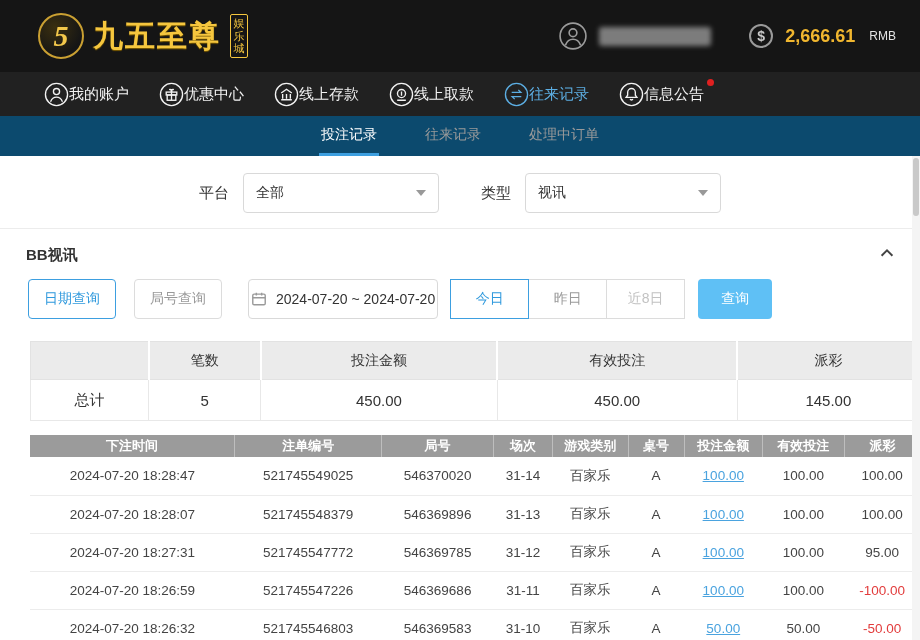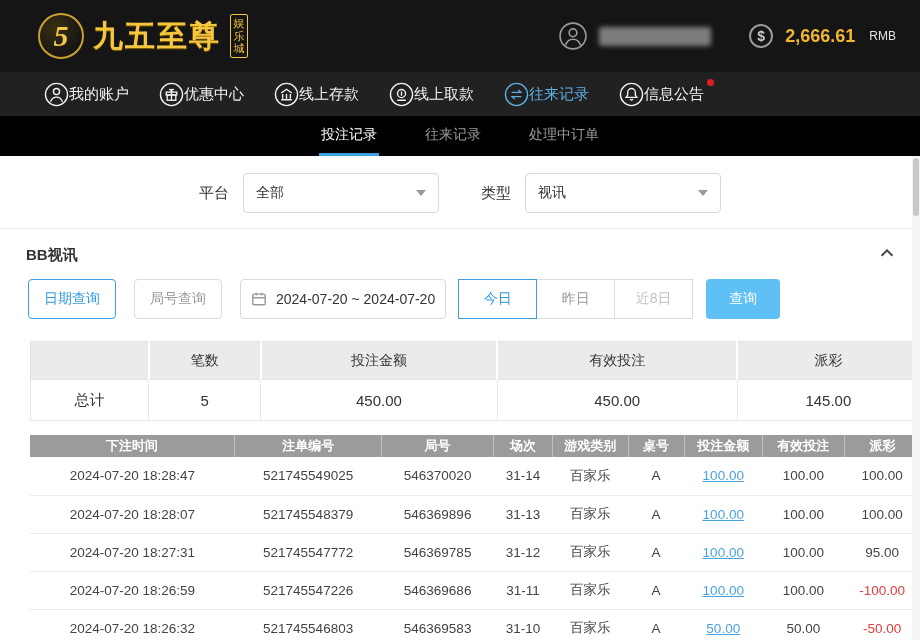--- a/index.html
+++ b/index.html
@@ -33,21 +33,21 @@
   .mainnav { height:44px; background:#212121; display:flex; align-items:center;
     padding-left:44px; gap:30px; }
   .nav-item { display:flex; align-items:center; gap:0; color:#f2f2f2; font-size:15px;
     cursor:pointer; position:relative; }
   .nav-item svg { width:25px; height:25px; stroke:currentColor; fill:none; stroke-width:1.4; }
   .nav-item.active { color:#5caee3; }
   .nav-badge { position:absolute; top:-3px; right:-10px; width:7px; height:7px;
     border-radius:50%; background:#e02020; }
 
   
-  .subnav { height:40px; background:#000000; display:flex; justify-content:center;
+  .subnav { height:40px; background:#0c4a6e; display:flex; justify-content:center;
     align-items:stretch; gap:44px; }
   .tab { color:#9a9a9a; font-size:14px; display:flex; align-items:center; cursor:pointer;
     border-bottom:3px solid transparent; padding:0 2px; }
   .tab.active { color:#ffffff; border-bottom-color:#3d9fe0; }
 
   
   .content { position:relative; height:484px; }
 
   .filter-row { display:flex; justify-content:center; align-items:center; gap:42px;
     padding:17px 0 15px; }
@@ -65,21 +65,21 @@
     padding:15px 24px 9px 26px; }
   .section-title { font-size:15px; font-weight:bold; color:#333; }
   .chevron-up svg { width:18px; height:18px; stroke:#444; fill:none; stroke-width:2.2; cursor:pointer; }
 
   .query-row { display:flex; align-items:center; padding:4px 28px 14px 28px; }
   .btn { height:40px; border-radius:4px; background:#fff; font-size:14px;
     display:flex; align-items:center; justify-content:center; cursor:pointer; }
   .btn-blue-outline { border:1px solid #3d9fe0; color:#2f99dd; padding:0 15px; }
   .btn-gray-outline { border:1px solid #dcdcdc; color:#999; padding:0 15px; margin-left:18px; }
   .date-box { height:40px; border:1px solid #d9d9d9; border-radius:4px; background:#fff;
-    display:flex; align-items:center; gap:9px; padding:0 10px; margin-left:18px;
+    display:flex; align-items:center; gap:9px; padding:0 2px; margin-left:26px;
     font-size:14px; color:#333; cursor:pointer; }
   .date-box svg { width:16px; height:16px; stroke:#9a9a9a; fill:none; stroke-width:1.6; }
   .seg-group { display:flex; margin-left:12px; }
   .seg { width:79px; height:40px; background:#fff; font-size:14px; display:flex;
     align-items:center; justify-content:center; cursor:pointer; }
   .seg-active { border:1px solid #3d9fe0; color:#2f99dd; z-index:2; }
   .seg-mid { border:1px solid #dcdcdc; color:#9a9a9a; margin-left:-1px; }
   .seg-last { border:1px solid #dcdcdc; color:#c2c2c2; margin-left:-1px; }
   .btn-search { width:74px; height:40px; background:#5fc0f5; color:#fff; border:none;
     border-radius:4px; font-size:14px; margin-left:13px; cursor:pointer; }

